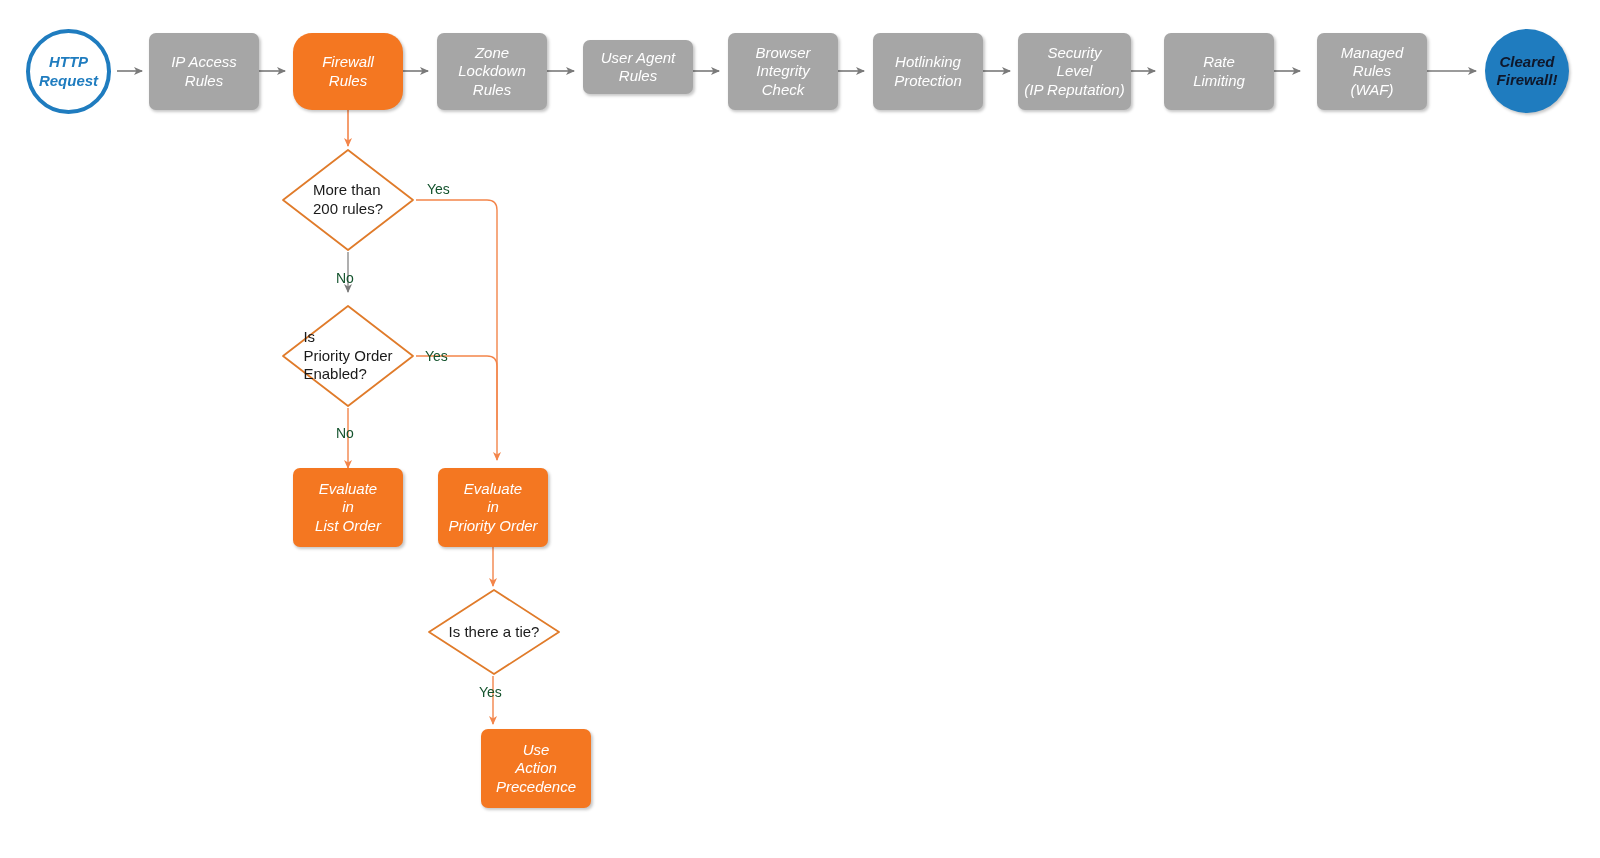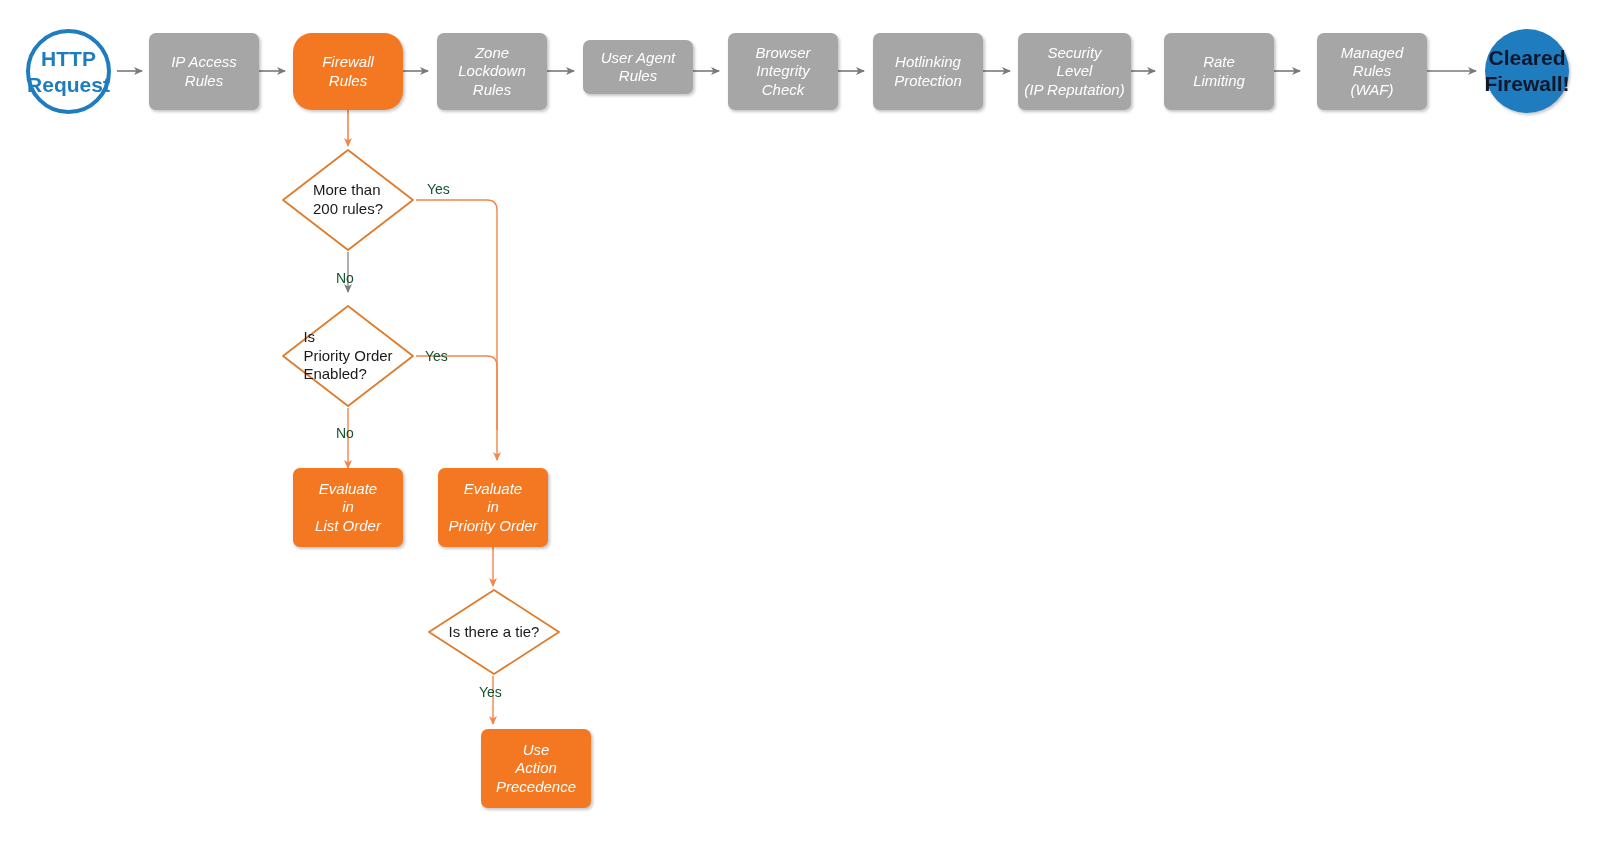--- a/index.html
+++ b/index.html
@@ -38,22 +38,23 @@
     font-size: 15px;
     color: #ffffff;
     box-shadow: 1.5px 2px 3px rgba(0,0,0,0.22);
   }
   .box.gray   { background: #a6a6a6; }
   .box.orange { background: #f47721; }
 
   
   .circle {
     border-radius: 50%;
+    font-style: italic;
     font-weight: bold;
-    font-size: 21px;
+    font-size: 15px;
   }
   .circle.outline {
     background: #ffffff;
     border: 4px solid #1f7cbf;
     color: #1f7cbf;
   }
   .circle.filled {
     background: #1f7cbf;
     color: #0f172a;
     box-shadow: 1.5px 2px 3px rgba(0,0,0,0.22);

